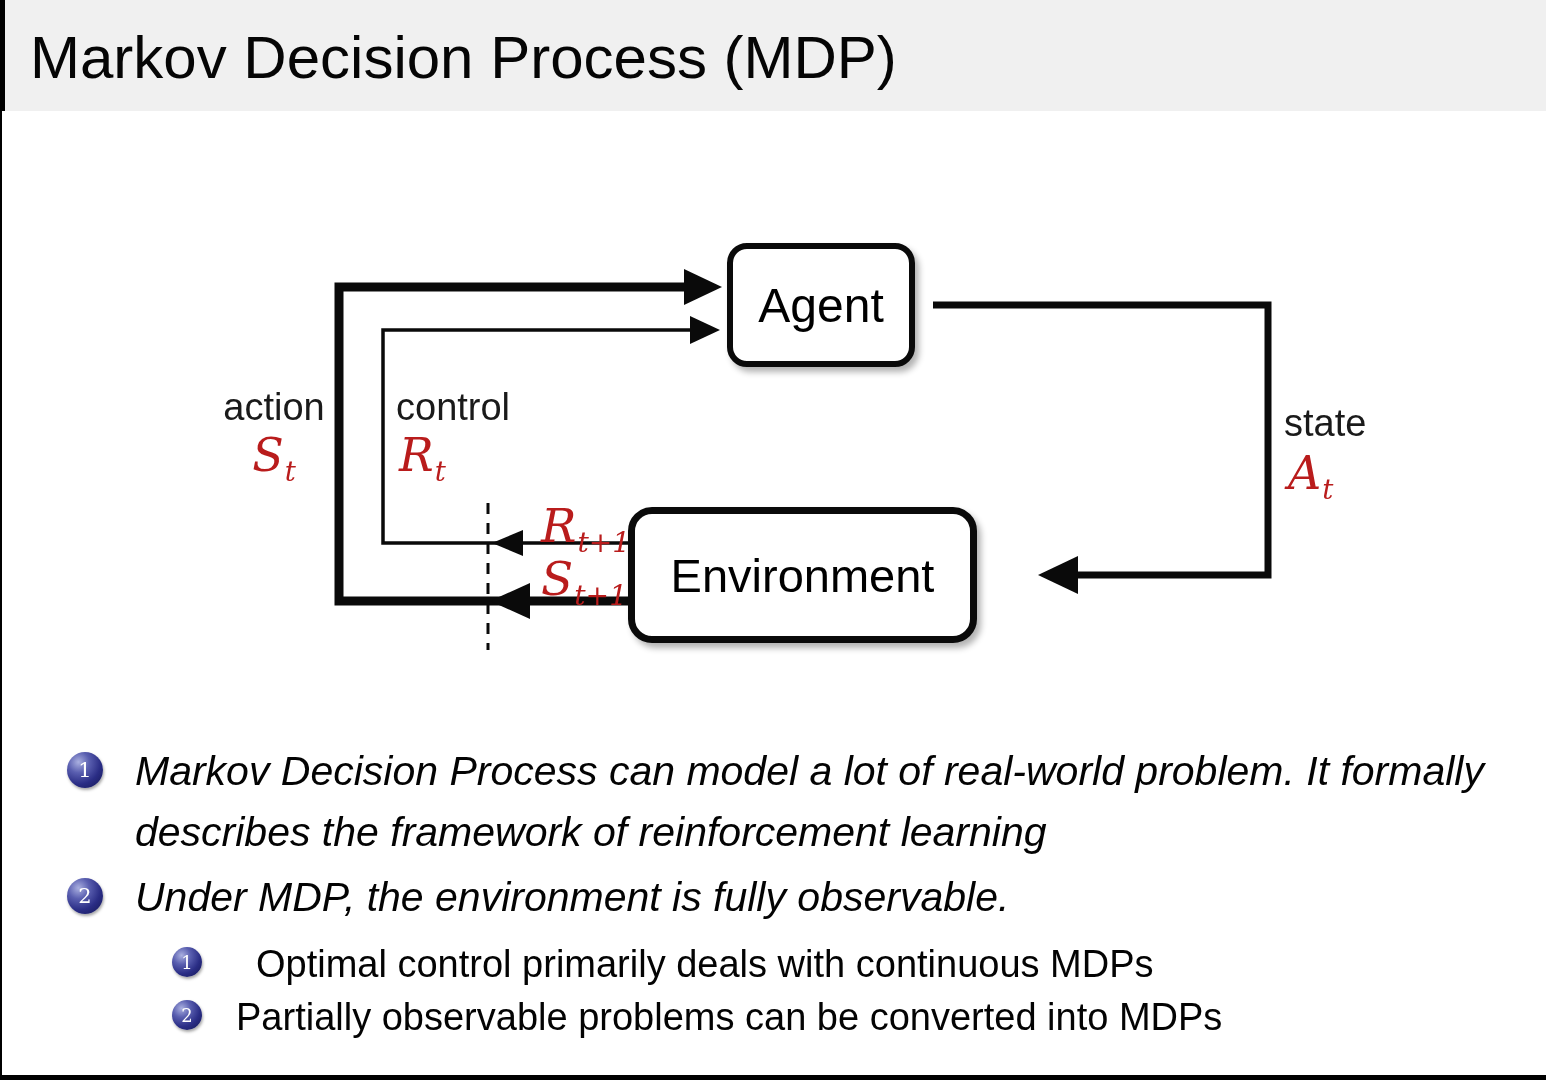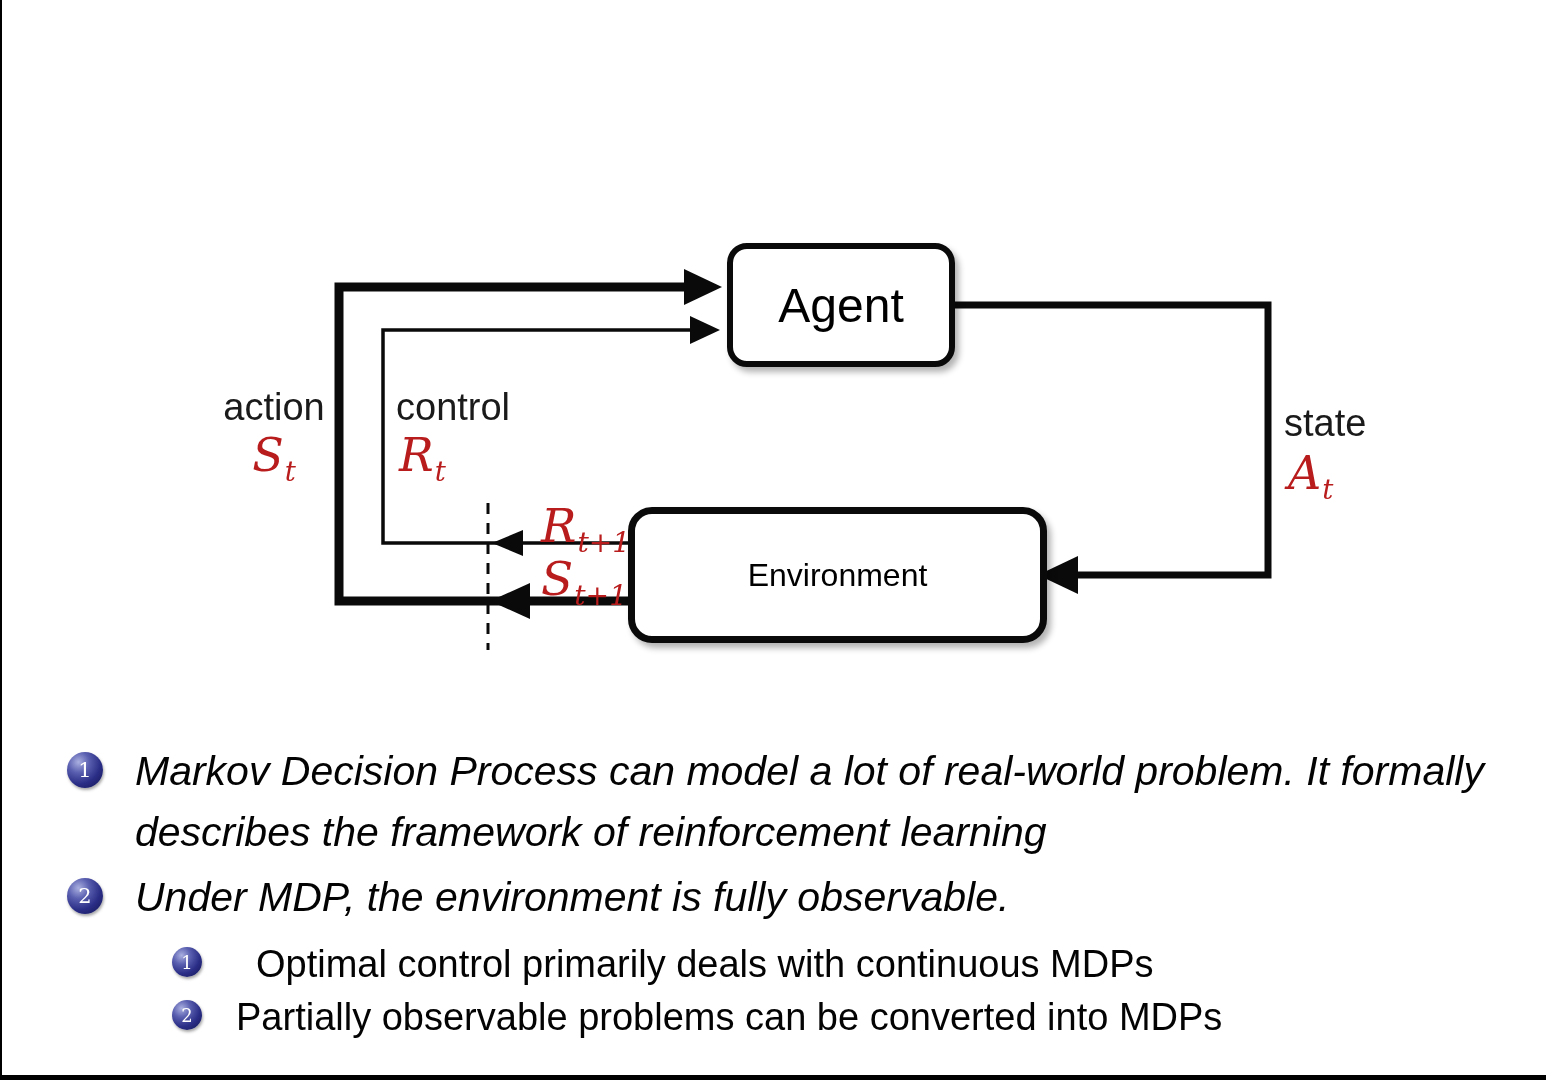--- a/index.html
+++ b/index.html
@@ -16,23 +16,23 @@
   .title-strip { position:absolute; left:0; top:0; width:5px; height:111px; background:#000; }
   .slide-title { position:absolute; left:30px; top:0; height:111px; line-height:116px;
                  font-size:60px; font-weight:400; letter-spacing:0px; color:#050505; }
 
   
   .diagram { position:absolute; left:0; top:0; width:1546px; height:730px; }
   .diagram svg { position:absolute; left:0; top:0; }
   .dbox { position:absolute; background:#fff; border:6px solid #0a0a0a; border-radius:20px;
           display:flex; align-items:center; justify-content:center;
           box-shadow:4px 5px 6px rgba(0,0,0,0.30); }
-  .agent-box { left:727px; top:243px; width:228px; height:124px; font-size:48px; }
-  .env-box   { left:628px; top:507px; width:419px; height:136px; border-width:7px;
-               border-radius:24px; font-size:32px; }
+  .agent-box { left:727px; top:243px; width:188px; height:124px; font-size:48px; }
+  .env-box   { left:628px; top:507px; width:349px; height:136px; border-width:7px;
+               border-radius:24px; font-size:47px; }
   .dlabel { position:absolute; font-size:38px; color:#1a1a1a; }
   .centered { text-align:center; }
   .math { position:absolute; font-family:"DejaVu Serif", serif; font-style:italic; color:#b91c1c; }
   .math sub { font-size:0.60em; font-style:italic; margin-left:1px; }
   .m-big { font-size:46px; }
   .m-mid { font-size:47px; }
 
   
   .ball { position:absolute; border-radius:50%; color:#fff;
           background:radial-gradient(circle at 32% 28%, #aab0e0 0%, #5a5fb0 30%, #2a2d85 62%, #131650 100%);
@@ -45,20 +45,24 @@
   .btext-2 { left:135px; top:867px; width:1400px; }
   .stext   { position:absolute; font-size:38px; line-height:50px; color:#030303; }
   .stext-1 { left:236px; top:939px; width:1280px;margin-left:20px; }
   .stext-2 { left:236px; top:992px; width:1280px; }
 </style>
 </head>
 <body>
 
 <div class="slide">
 
+  <div class="title-bar">
+    <div class="title-strip"></div>
+    <div class="slide-title">Markov Decision Process (MDP)</div>
+  </div>
 
   <div class="diagram">
     <svg width="1546" height="730" viewBox="0 0 1546 730">
 
       <path d="M 628 601 H 339 V 287 H 696" fill="none" stroke="#0a0a0a" stroke-width="9"></path>
       <polygon points="722,287 684,269 684,305" fill="#0a0a0a"></polygon>
       <polygon points="490,601 530,583 530,619" fill="#0a0a0a"></polygon>
 
       <path d="M 628 543 H 383 V 330 H 698" fill="none" stroke="#0a0a0a" stroke-width="3.5"></path>
       <polygon points="720,330 690,316 690,344" fill="#0a0a0a"></polygon>

